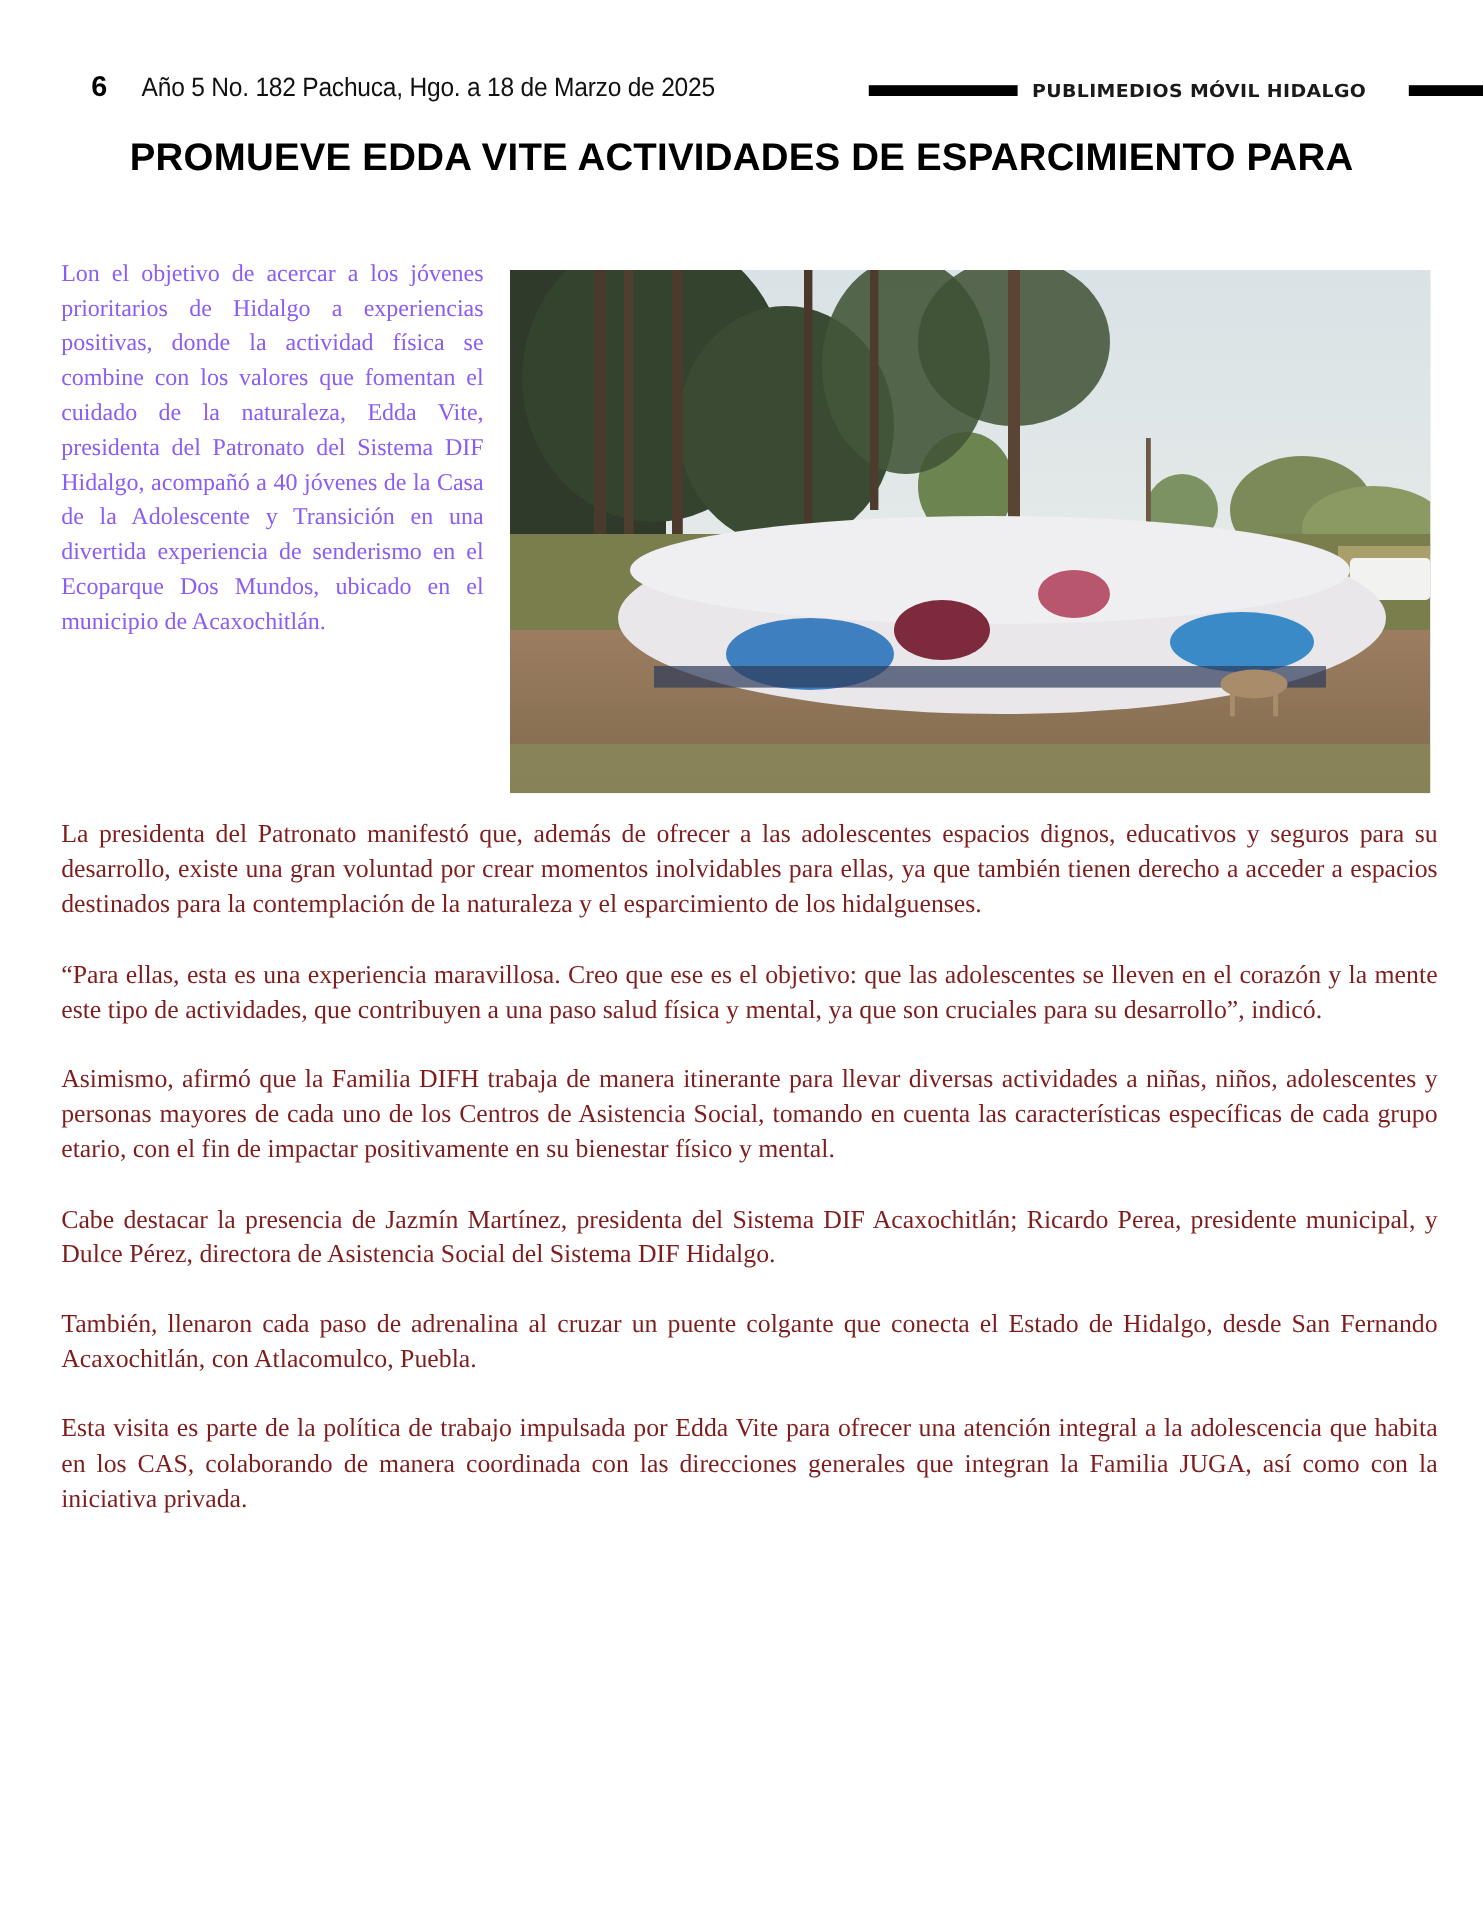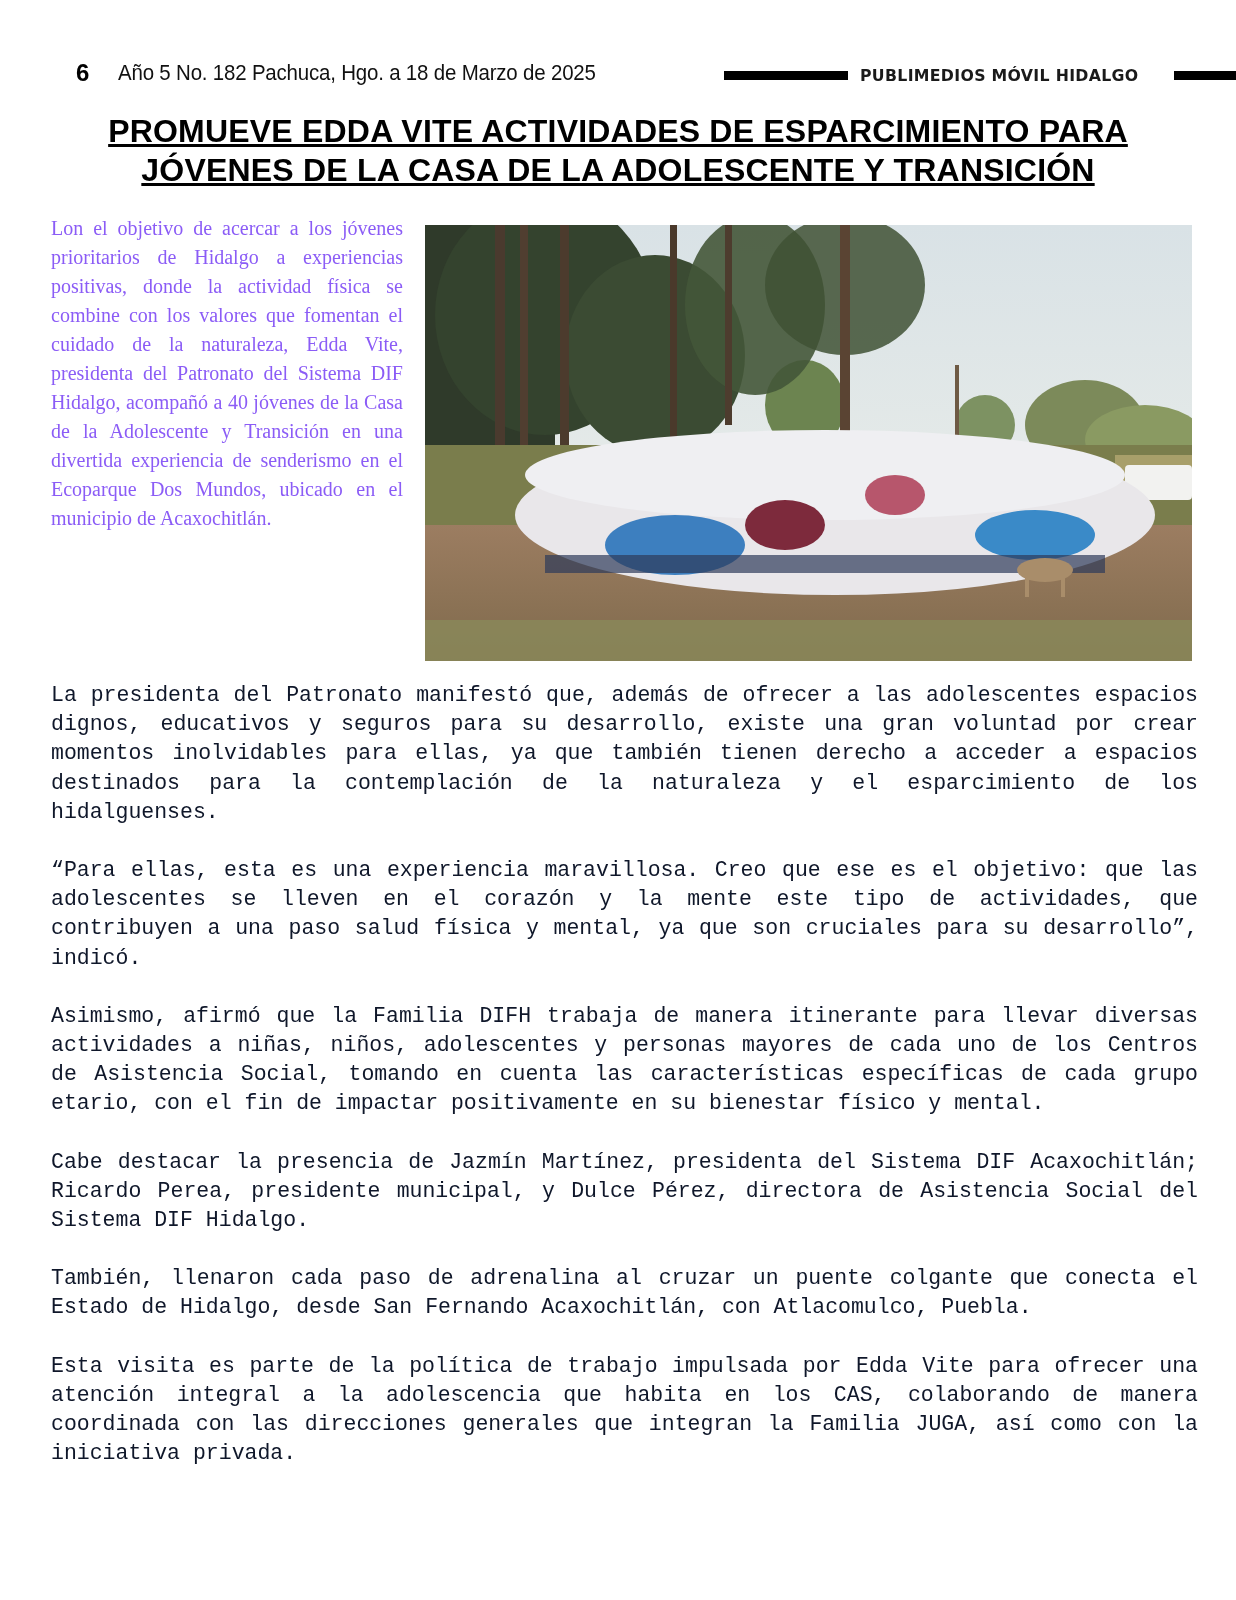--- a/index.html
+++ b/index.html
@@ -32,60 +32,58 @@
     .rule-right {
       position: absolute; left: 1174px; top: 71px; width: 62px; height: 9px; background: #000;
     }
     
     .headline {
       position: absolute; left: 40px; top: 112px; width: 1156px;
       text-align: center;
       font-family: "Liberation Sans", sans-serif; font-weight: 700;
       font-size: 32px; line-height: 39px; color: #000;
       letter-spacing: 0.2px;
-      text-decoration: underline;
     }
     
     .lead {
       position: absolute; left: 51px; top: 214px; width: 352px;
       font-family: Liberation Serif, serif; font-size: 20px;
       line-height: 29px; text-align: justify; color: #8b5cf6;
       hyphens: none;
     }
     
     .photo {
       position: absolute; left: 425px; top: 225px; width: 767px; height: 436px;
       overflow: hidden; background: #cfd6cf;
     }
     .photo svg { display: block; width: 100%; height: 100%; }
     
     .body-text {
       position: absolute; left: 51px; top: 681px; width: 1147px;
-      font-family: Liberation Mono, monospace; font-size: 21.5px;
-      line-height: 29.2px; color: #0f172a;
+      font-family: Liberation Serif, serif; font-size: 21.5px;
+      line-height: 29.2px; color: #7f1d1d;
     }
     .body-text p {
       margin: 0 0 29px 0; text-align: justify;
       transform: scaleX(1); transform-origin: left top;
     }
   </style>
 </head>
 <body>
 
 <div>
   <div class="page-num">6</div>
   <div class="issue-line">Año 5  No. 182 Pachuca, Hgo. a 18 de Marzo de 2025</div>
   <div class="rule-left"></div>
   <div class="brand">PUBLIMEDIOS MÓVIL HIDALGO</div>
   <div class="rule-right"></div>
 </div>
 
 <h1 class="headline" style="margin:0;">
   <span>PROMUEVE EDDA VITE ACTIVIDADES DE ESPARCIMIENTO PARA</span><br>
-  <span>JÓVENES DE LA CASA DE LA ADOLESCENTE Y TRANSICIÓN</span>
 </h1>
 
 <div class="lead">Lon el objetivo de acercar a los jóvenes prioritarios de Hidalgo a experiencias positivas, donde la actividad física se combine con los valores que fomentan el cuidado de la naturaleza, Edda Vite, presidenta del Patronato del Sistema DIF Hidalgo, acompañó a 40 jóvenes de la Casa de la Adolescente y Transición en una divertida experiencia de senderismo en el Ecoparque Dos Mundos, ubicado en el municipio de Acaxochitlán.</div>
 
 <div class="photo">
   <svg viewBox="0 0 767 436" preserveAspectRatio="none">
     <defs>
       <linearGradient id="sky" x1="0" y1="0" x2="0" y2="1">
         <stop offset="0" stop-color="#d9e2e6"></stop>
         <stop offset="1" stop-color="#eef0ea"></stop>

